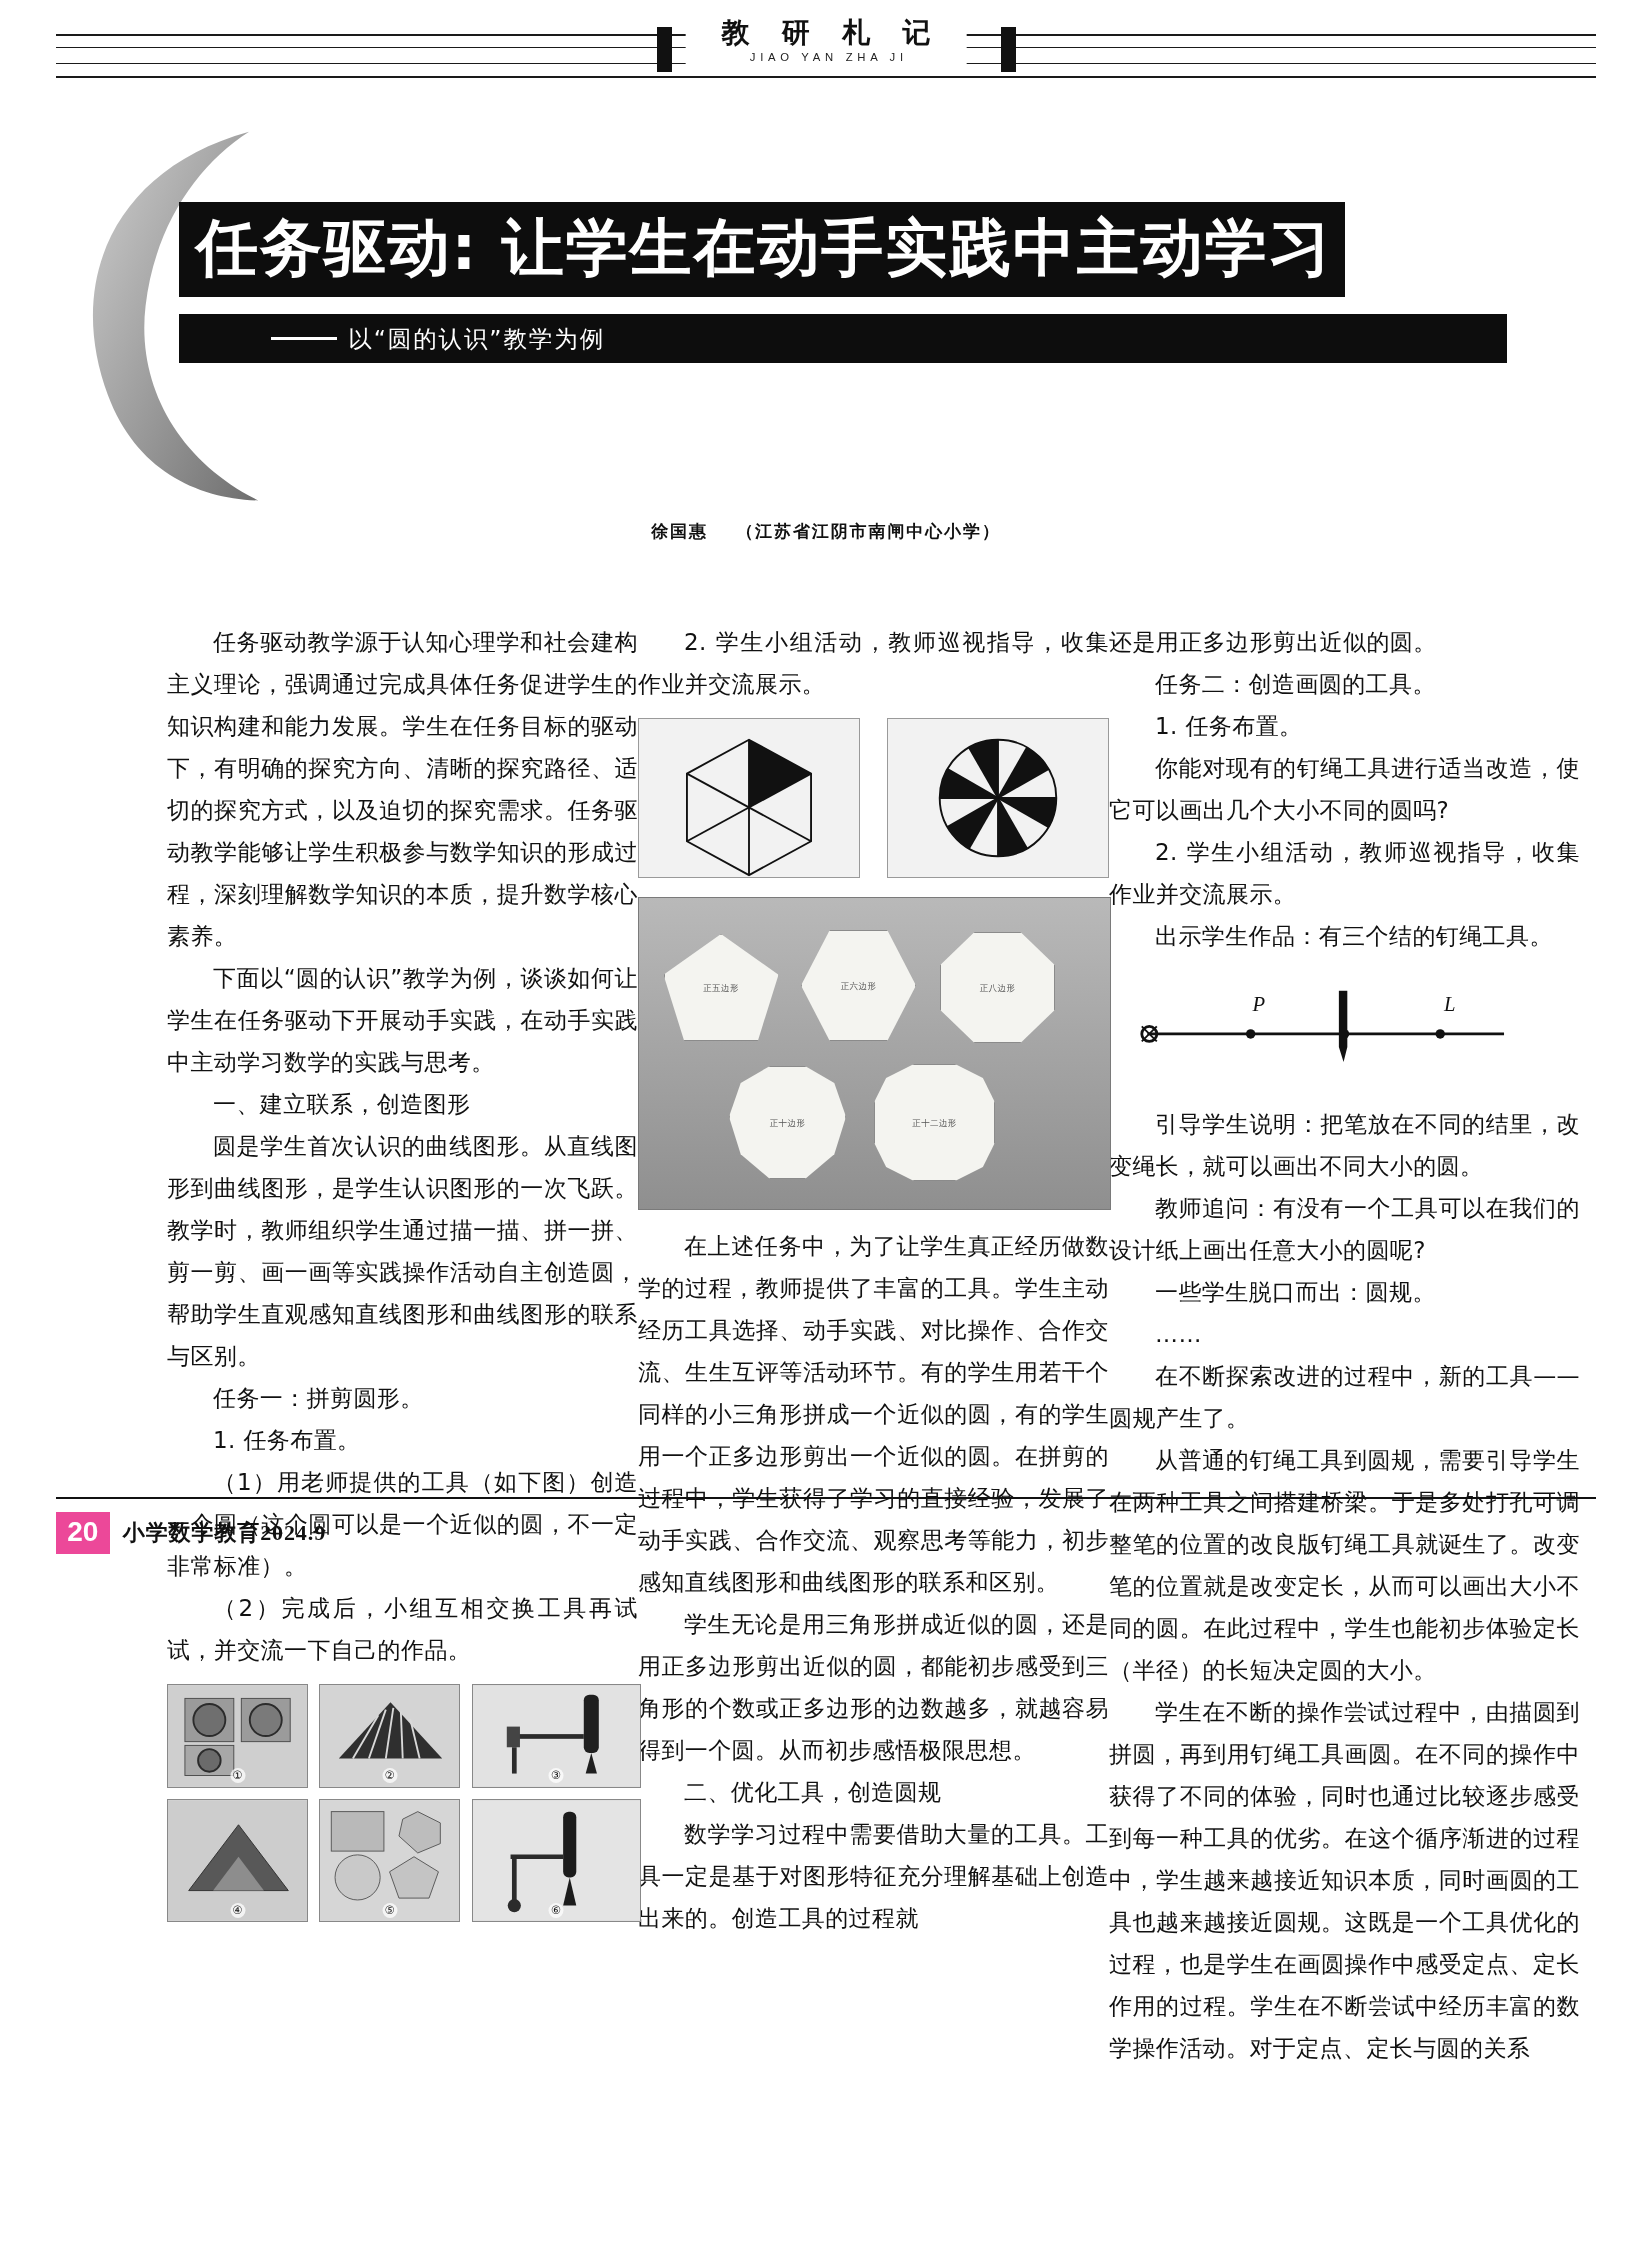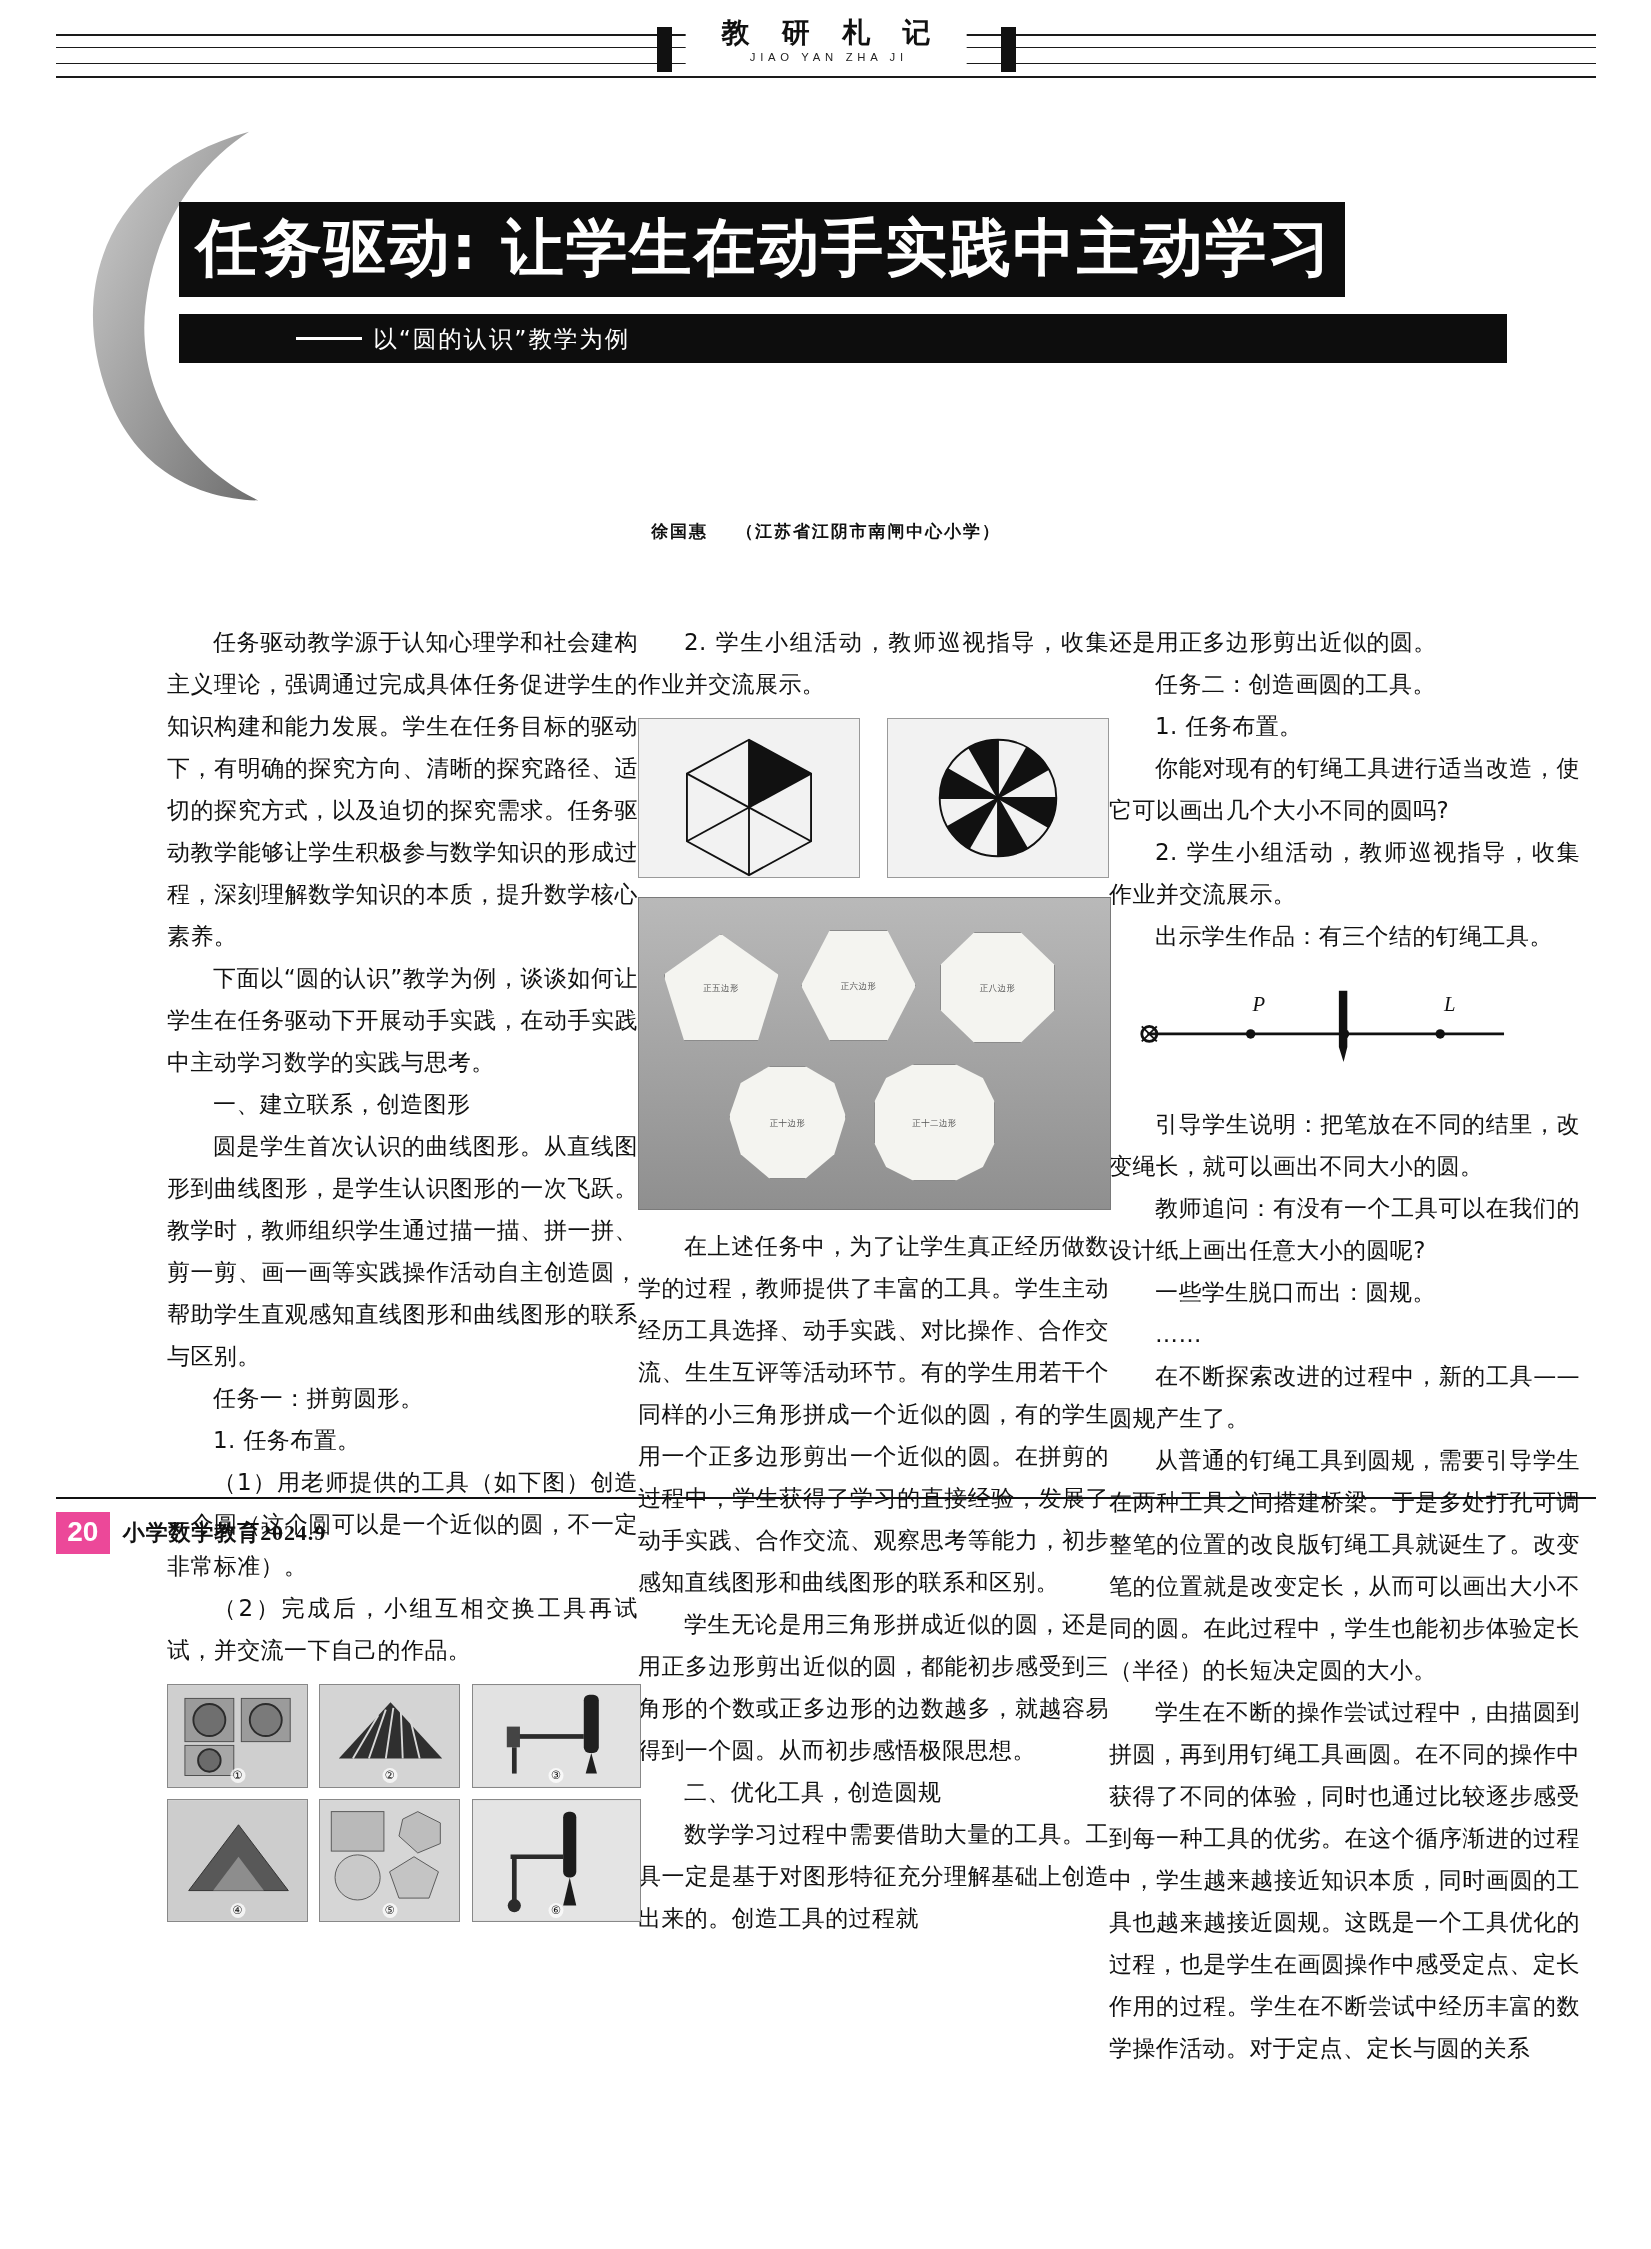--- a/index.html
+++ b/index.html
@@ -116,21 +116,21 @@
     font-family: "DejaVu Sans", sans-serif;
   }
   .subtitle-bar {
     margin-top: 17px;
     background: #0d0d0d;
     color: #fff;
     height: 49px;
     width: 1328px;
     display: flex;
     align-items: center;
-    padding-left: 117px;
+    padding-left: 92px;
     box-sizing: border-box;
     font-size: 23.5px;
     letter-spacing: 1.9px;
     font-family: "DejaVu Sans", sans-serif;
   }
   .subtitle-bar .dash {
     display: inline-block;
     width: 66px;
     height: 2.8px;
     background: #fff;

